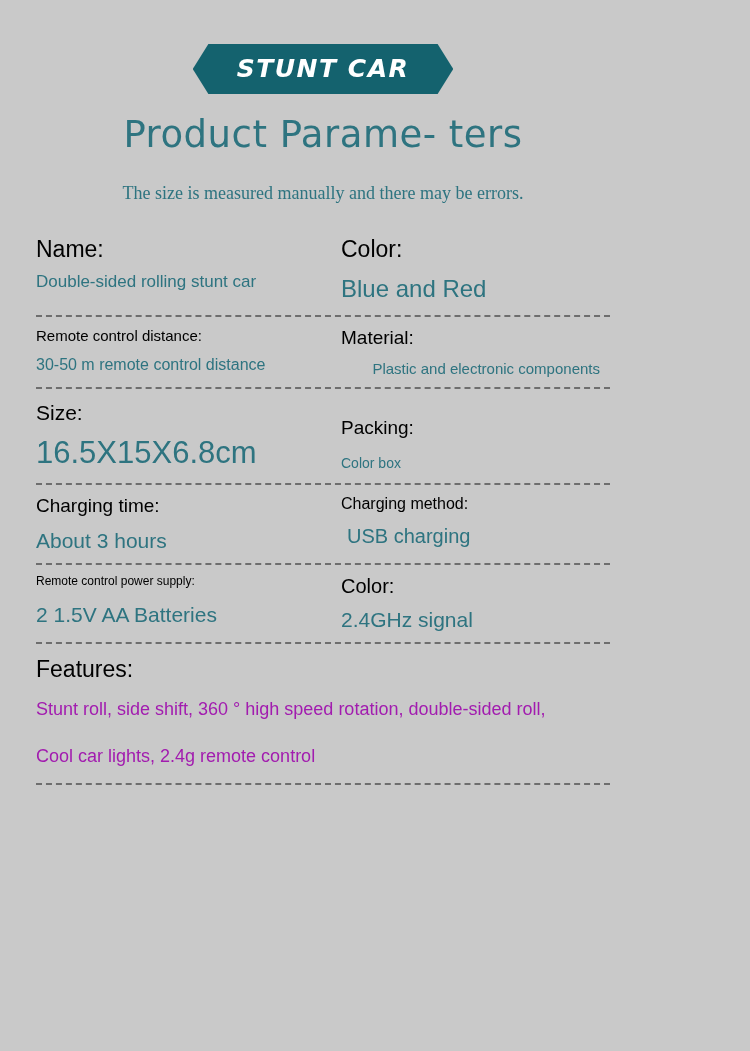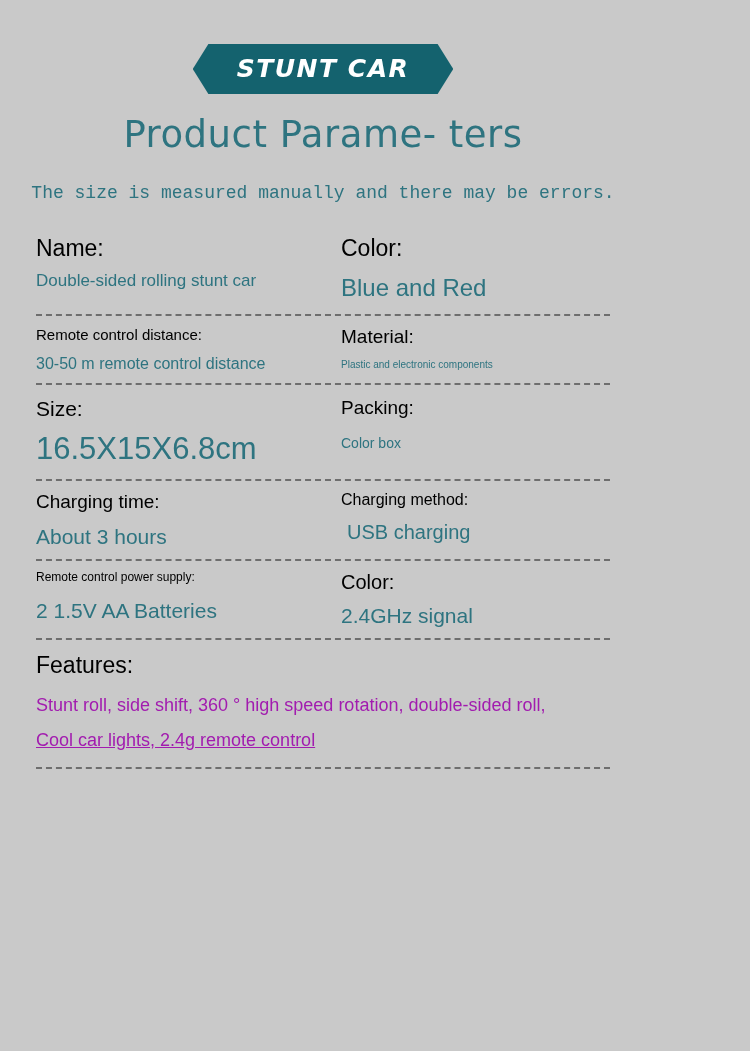--- a/index.html
+++ b/index.html
@@ -49,21 +49,21 @@
     font-size: 37px;
     line-height: 1.12;
     letter-spacing: 0.5px;
     font-family: "DejaVu Sans", sans-serif;
   }
   .subtitle {
     margin-top: 28px;
     text-align: center;
     color: #2e7480;
     font-size: 18px;
-    font-family: Liberation Mono, monospace;
+    font-family: Liberation Serif, serif;
   }
 
   
   .specs {
     margin: 22px 36px 0 36px;
   }
   .row {
     display: flex;
     border-bottom: 2px dashed #6e6e6e;
     padding: 10px 0 10px 0;
@@ -87,23 +87,23 @@
   }
 
   
   .r1 .lbl { font-size: 23px; }
   .r1 .val { font-size: 17px; line-height: 1.3; margin-top: 8px; }
   .r1 .col.right .val { font-size: 24px; margin-top: 10px; }
 
   .r2 .lbl { font-size: 15px; line-height: 1.15; }
   .r2 .val { font-size: 16px; margin-top: 12px; }
   .r2 .col.right .lbl { font-size: 19px; }
-  .r2 .col.right .val { font-size: 10px; margin-top: 12px; }
-
-  .r3 { padding-top: 12px; padding-bottom: 12px; }
+  .r2 .col.right .val { font-size: 15px; margin-top: 12px; text-align: right; }
+
+  .r3 { padding-top: 12px; padding-bottom: 12px; align-items: flex-end; }
   .r3 .lbl { font-size: 21px; }
   .r3 .val { font-size: 31px; margin-top: 10px; }
   .r3 .col.right .lbl { font-size: 19px; }
   .r3 .col.right .val { font-size: 14px; margin-top: 16px; }
 
   .r4 .lbl { font-size: 19px; }
   .r4 .val { font-size: 21px; margin-top: 12px; }
   .r4 .col.right .lbl { font-size: 16px; }
   .r4 .col.right .val { font-size: 20px; padding-left: 6px; }
 
@@ -120,22 +120,21 @@
   .features .lbl {
     font-size: 23px;
     color: #000;
   }
   .features .line {
     color: #a21caf;
     font-size: 18px;
     margin-top: 16px;
   }
   .features .line2 {
-    margin-top: 14px;
-    text-decoration: underline;
+    margin-top: 26px;
   }
 </style>
 </head>
 <body>
 
 <div class="page">
 
   <div class="banner-wrap">
     <div class="banner">STUNT CAR</div>
   </div>

